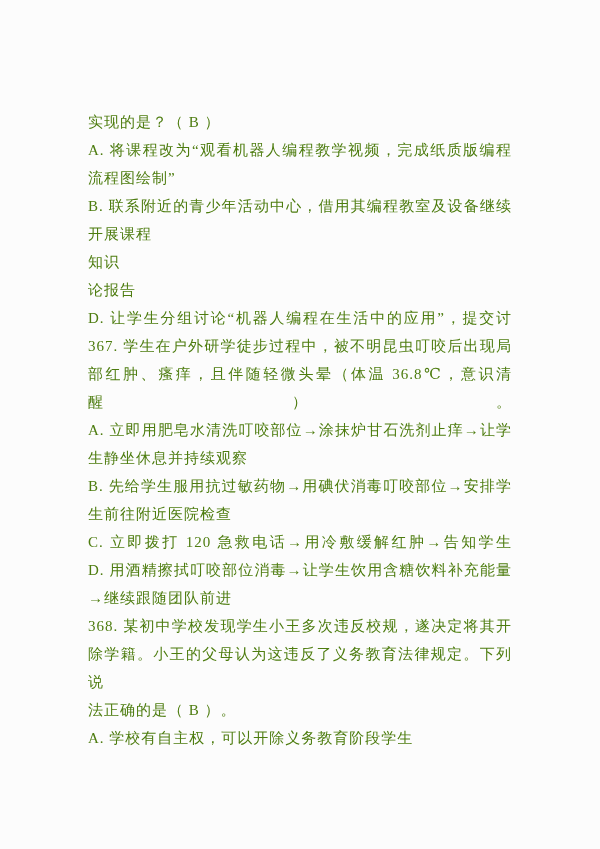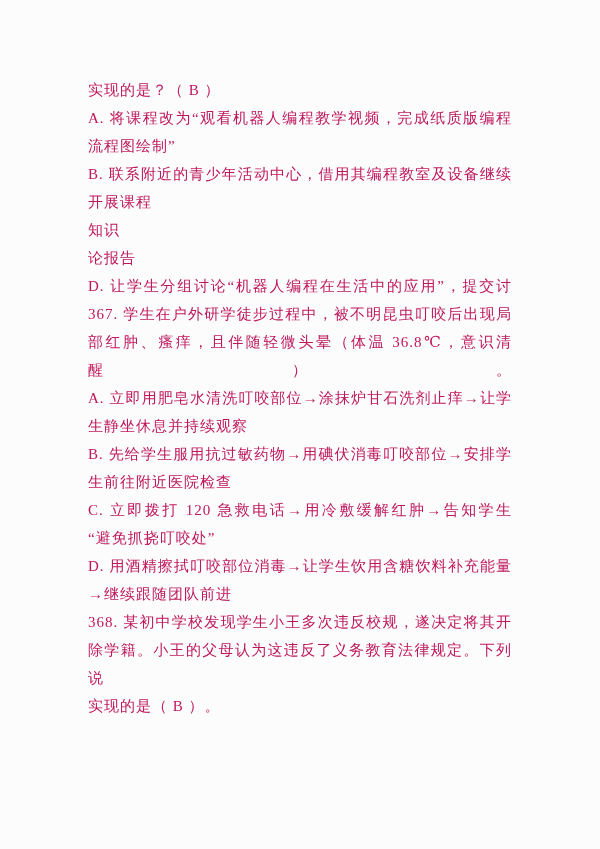--- a/index.html
+++ b/index.html
@@ -40,21 +40,21 @@
   }
   .line.fill {
     text-align: justify;
     text-align-last: justify;
   }
 </style>
 </head>
 <body style="background: rgb(252, 252, 252);">
 
 <div class="page">
-  <div class="text-block" style="color: #be185d;">
+  <div class="text-block" style="color: #4d7c0f; margin-top: 32px;">
       <div class="paragraph">
         <div class="line">实现的是？（ B ）</div>
       </div>
       <div class="paragraph">
         <div class="line fill">A. 将课程改为“观看机器人编程教学视频，完成纸质版编程</div>
         <div class="line">流程图绘制”</div>
       </div>
       <div class="paragraph">
         <div class="line fill">B. 联系附近的青少年活动中心，借用其编程教室及设备继续</div>
         <div class="line">开展课程</div>
@@ -73,25 +73,27 @@
       <div class="paragraph">
         <div class="line fill">A. 立即用肥皂水清洗叮咬部位→涂抹炉甘石洗剂止痒→让学</div>
         <div class="line">生静坐休息并持续观察</div>
       </div>
       <div class="paragraph">
         <div class="line fill">B. 先给学生服用抗过敏药物→用碘伏消毒叮咬部位→安排学</div>
         <div class="line">生前往附近医院检查</div>
       </div>
       <div class="paragraph">
         <div class="line fill">C. 立即拨打 120 急救电话→用冷敷缓解红肿→告知学生</div>
-        <div class="line">“避免抓挠叮咬处”</div>
       </div>
       <div class="paragraph">
         <div class="line fill">D. 用酒精擦拭叮咬部位消毒→让学生饮用含糖饮料补充能量</div>
         <div class="line">→继续跟随团队前进</div>
       </div>
       <div class="paragraph">
         <div class="line fill">368. 某初中学校发现学生小王多次违反校规，遂决定将其开</div>
         <div class="line fill">除学籍。小王的父母认为这违反了义务教育法律规定。下列说</div>
-        <div class="line">实现的是（ B ）。</div>
+        <div class="line">法正确的是（ B ）。</div>
+      </div>
+      <div class="paragraph">
+        <div class="line">A. 学校有自主权，可以开除义务教育阶段学生</div>
       </div>
     </div>
 </div>
 
 </body></html>

